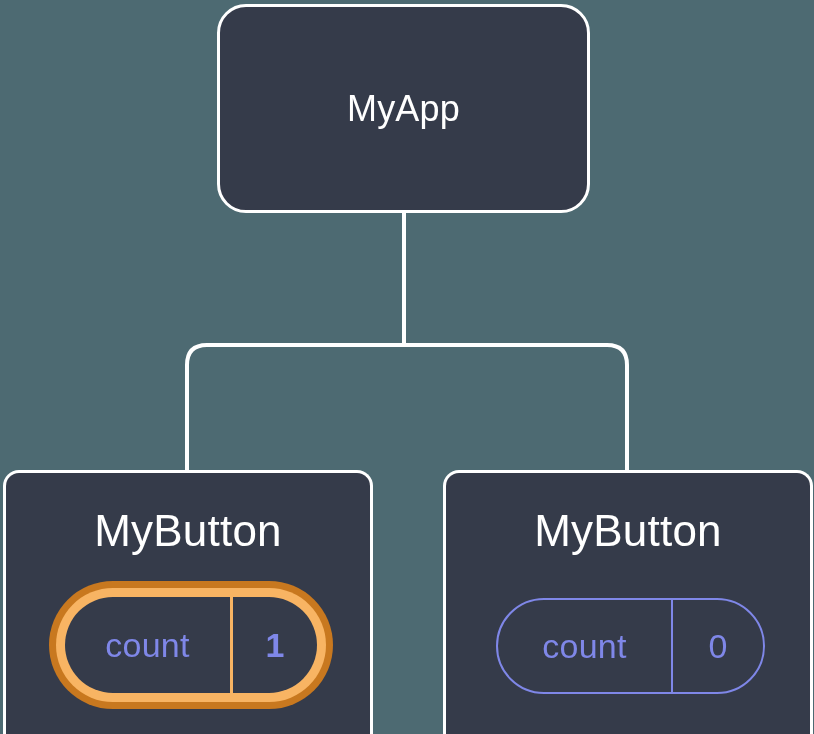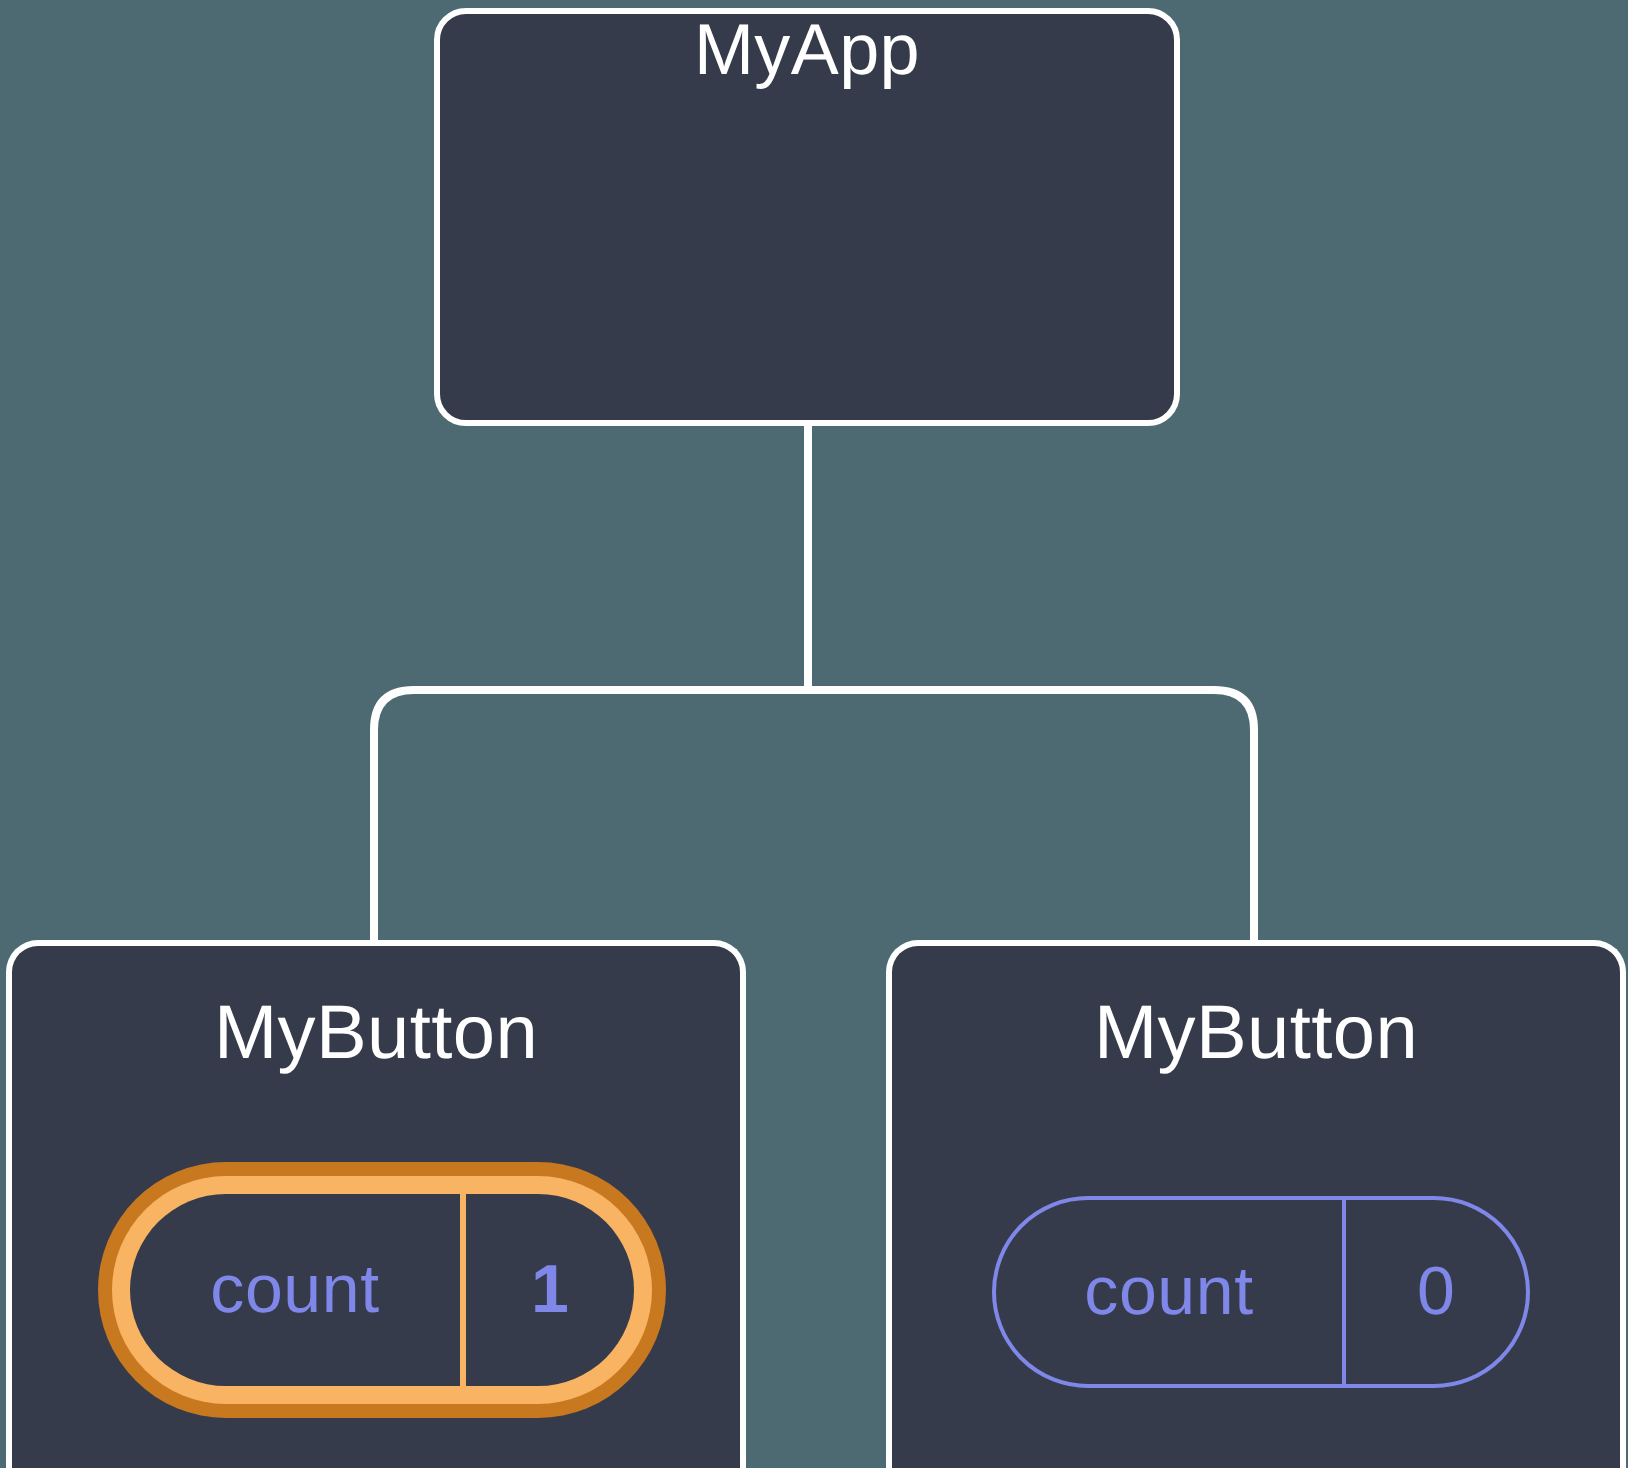--- a/index.html
+++ b/index.html
@@ -42,21 +42,22 @@
     z-index: 2;
     display: flex;
     flex-direction: column;
     align-items: center;
   }
   .node-root {
     left: 217px;
     top: 4px;
     width: 373px;
     height: 209px;
-    justify-content: flex-start;
+    justify-content: center;
+    border-radius: 29px;
   }
   .node-child-left {
     left: 3px;
     top: 470px;
     width: 370px;
     height: 268px;
     border-bottom-left-radius: 0;
     border-bottom-right-radius: 0;
     border-bottom: none;
   }
@@ -73,22 +74,22 @@
   .node-title {
     color: #ffffff;
     font-size: 36px;
     font-weight: 300;
     letter-spacing: 0.2px;
     line-height: 1;
     white-space: nowrap;
   }
   .node-child-left .node-title,
   .node-child-right .node-title {
-    font-size: 38px;
-    margin-top: 25px;
+    font-size: 44px;
+    margin-top: 36px;
   }
 
   
   .state-pill {
     position: absolute;
     box-sizing: border-box;
     display: flex;
     align-items: stretch;
     border-radius: 999px;
   }

